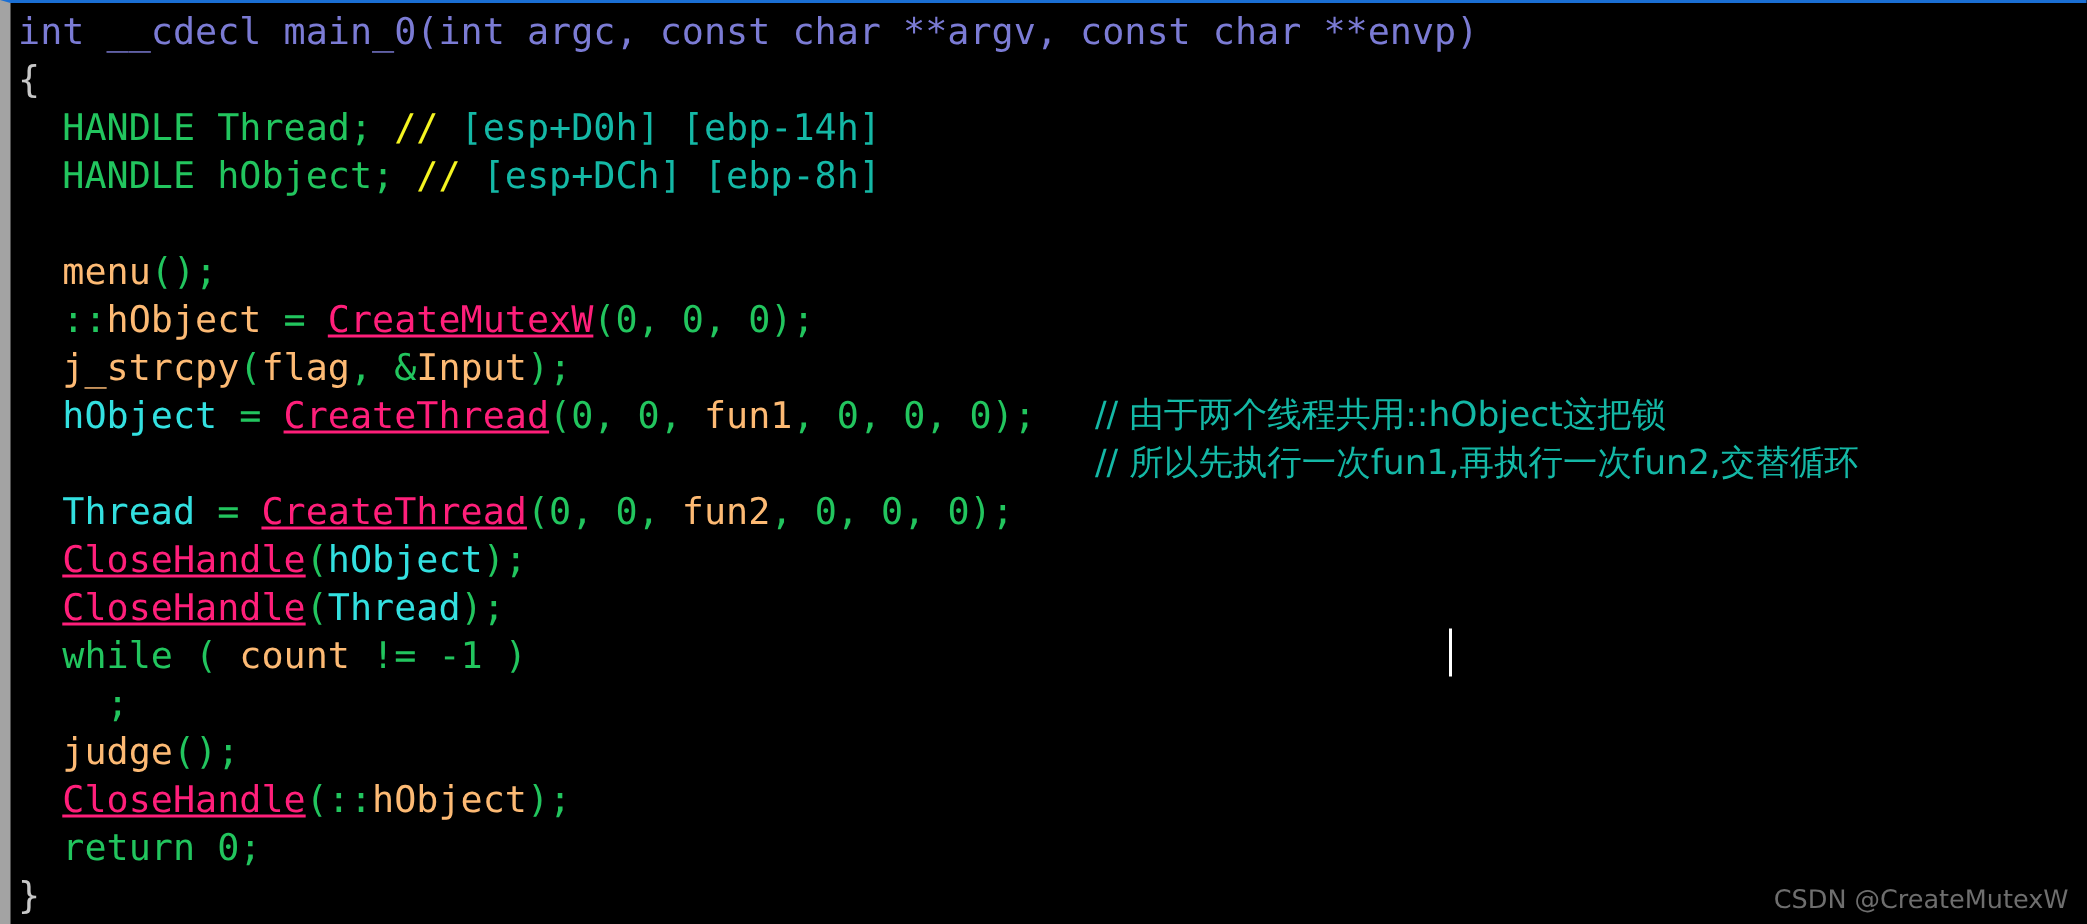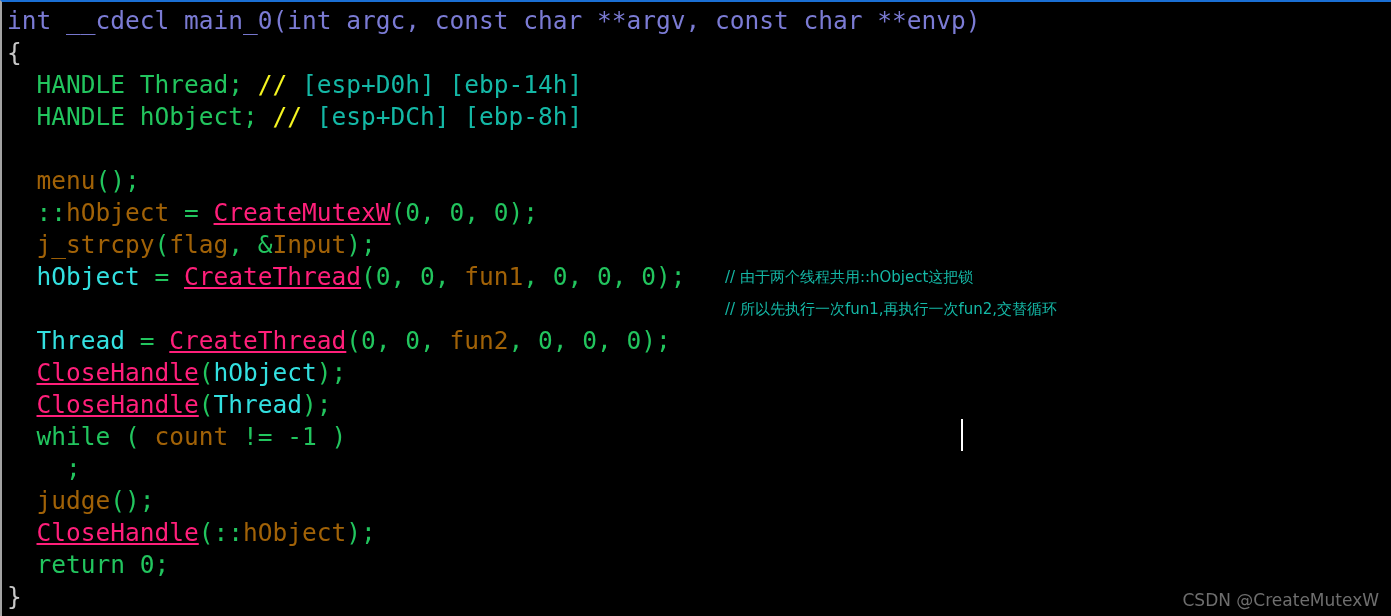--- a/index.html
+++ b/index.html
@@ -15,21 +15,21 @@
     font-family: "DejaVu Sans Mono", "Liberation Mono", monospace;
   }
 
   #viewport {
     position: relative;
     width: 1391px;
     height: 616px;
     background: #000000;
     box-sizing: border-box;
     border-top: 2px solid #1a6fd4;
-    border-left: 2px solid #a3a3a3;
+    border-left: 7px solid #a3a3a3;
     overflow: hidden;
   }
 
   #code {
     position: absolute;
     left: 0;
     top: 0;
     padding: 3px 0 0 5px;
     font-family: "DejaVu Sans Mono", "Liberation Mono", monospace;
     font-size: 24.5px;
@@ -41,29 +41,29 @@
   .line {
     height: 32px;
     white-space: pre;
     position: relative;
   }
 
   
   .t-proto   { color: #7b7bd4; }             
   .t-plain   { color: #22c55e; }             
   .t-local   { color: #33e0e0; }             
-  .t-global  { color: #a16207; }             
+  .t-global  { color: #fdba74; }             
   .t-api     { color: #ff1f7a; text-decoration: underline; }             
   .t-slash   { color: #f5f521; }             
   .t-cmt     { color: #14b8a6; }             
   .t-brace   { color: #c8c8c8; }
 
   .cmt-cn {
     font-family: "DejaVu Sans", "Liberation Sans", sans-serif;
-    font-size: 15px;
+    font-size: 23px;
   }
 
   #caret {
     position: absolute;
     width: 2px;
     background: #ffffff;
   }
 
   #watermark {
     position: absolute;

